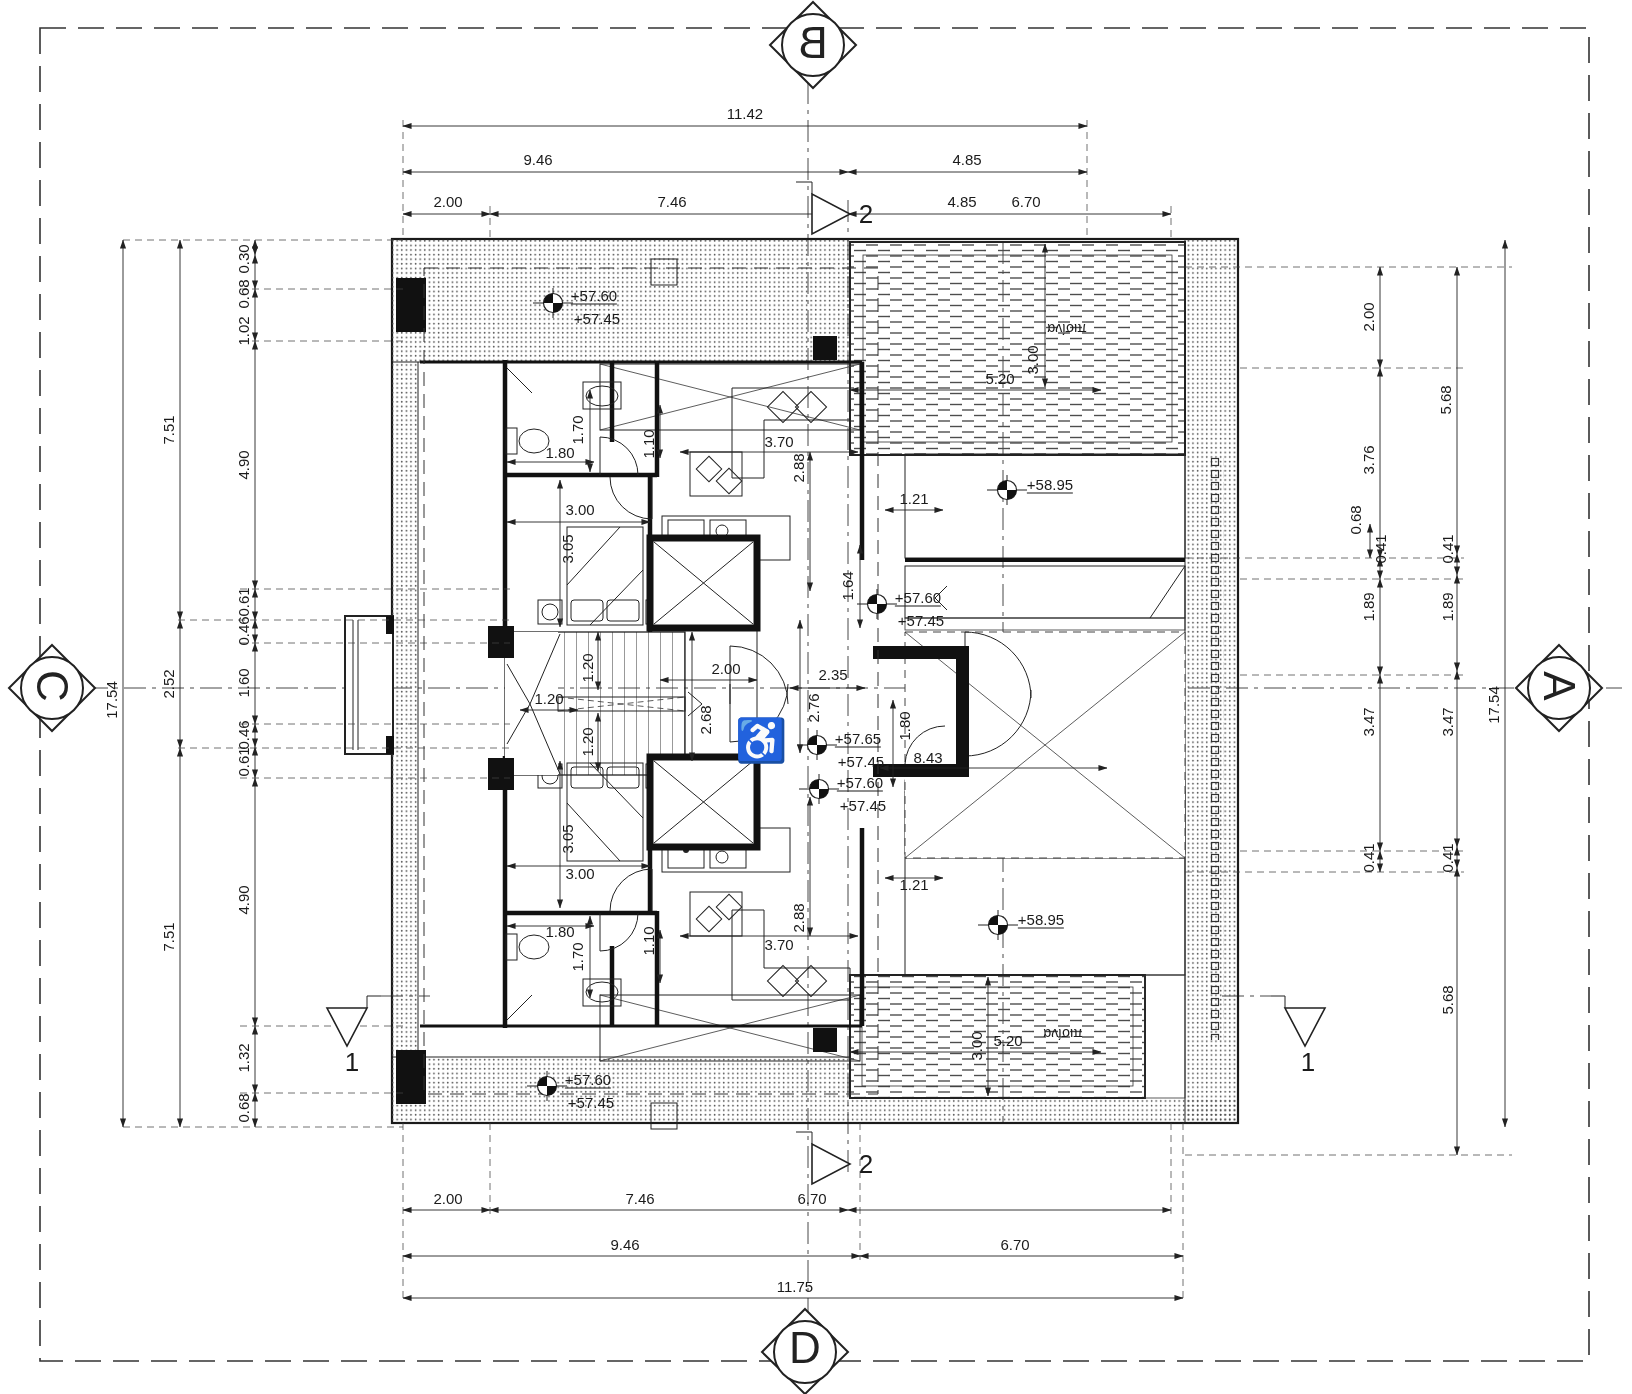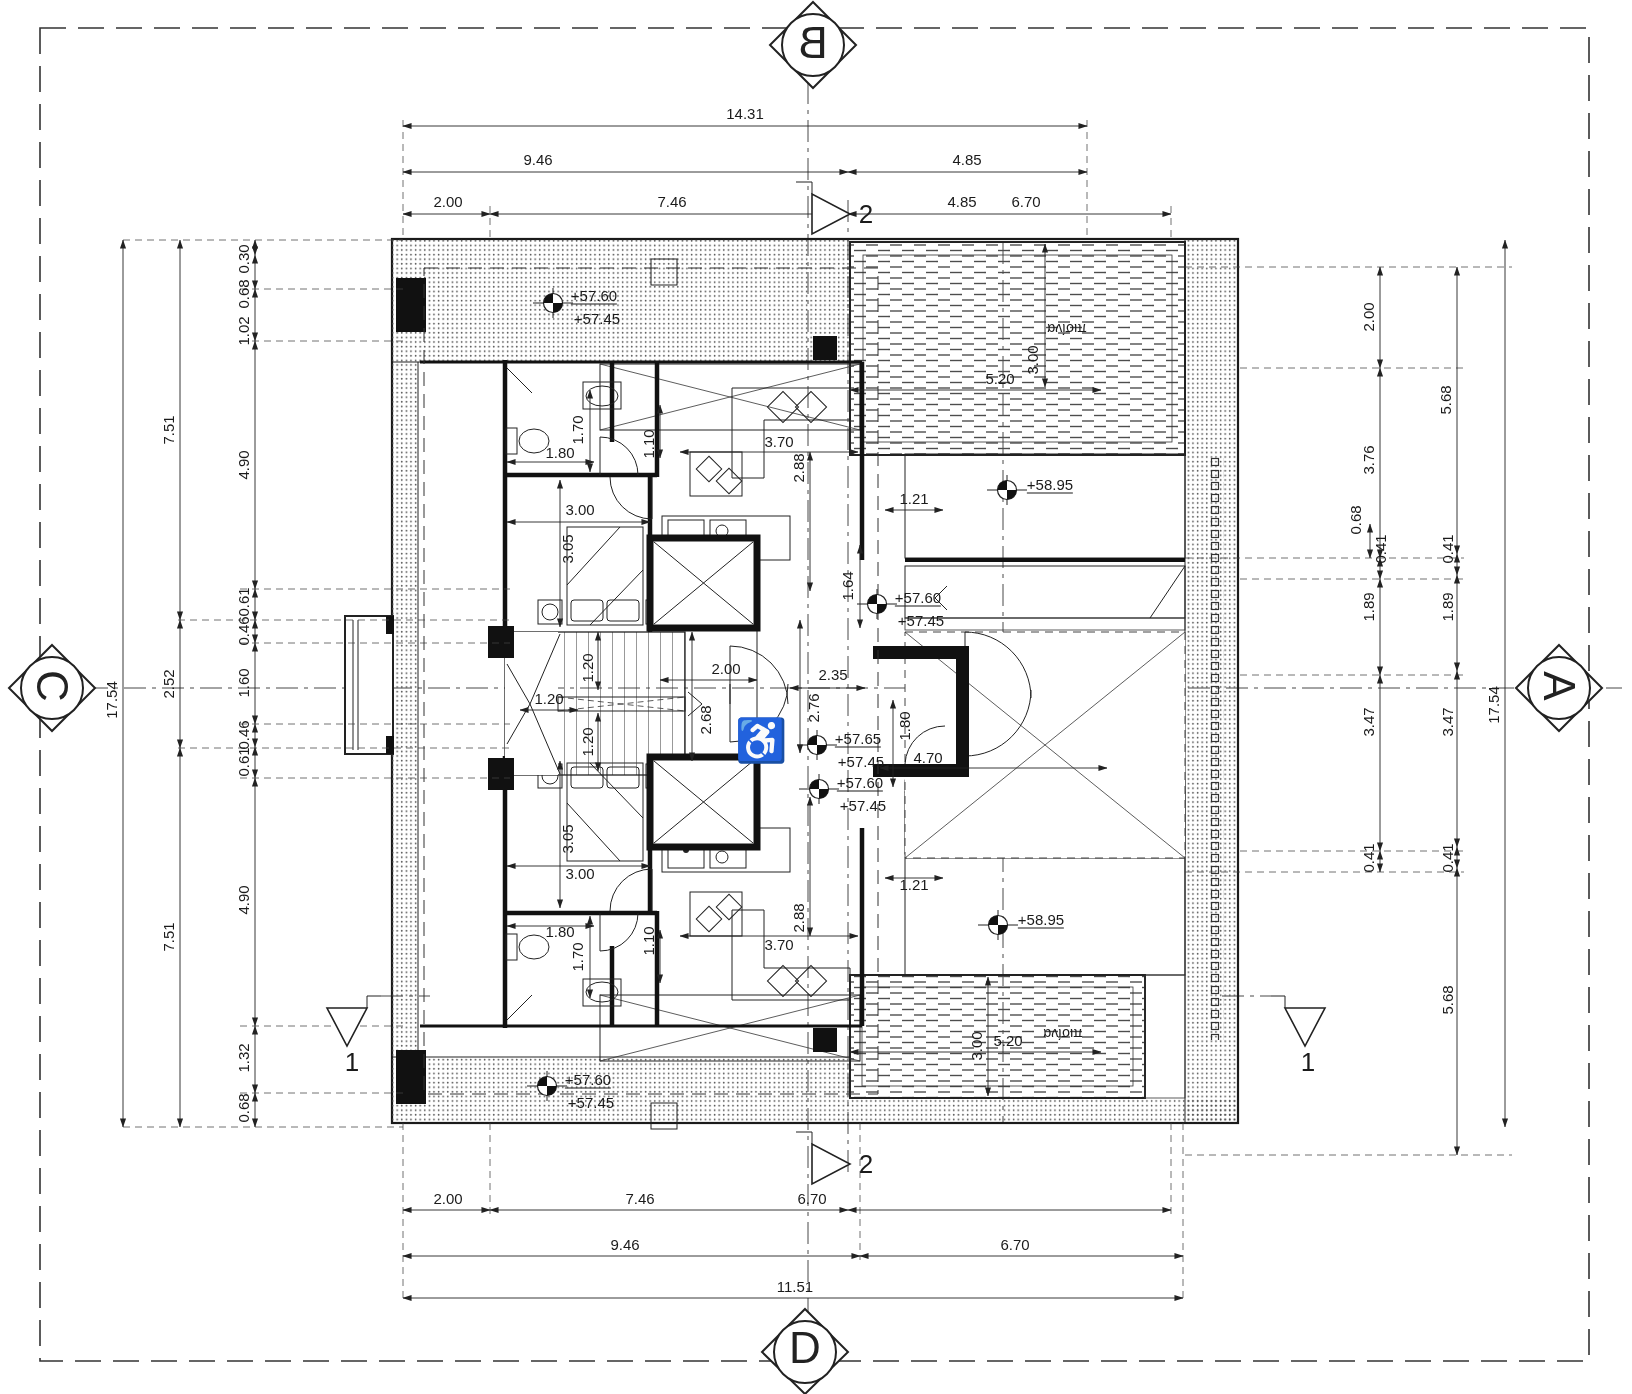--- a/index.html
+++ b/index.html
@@ -398,33 +398,33 @@
 <div class="mletter" id="marker-b-letter">B</div>
 <div class="mletter" id="marker-c-letter">C</div>
 <div class="mletter" id="marker-a-letter">A</div>
 <div class="mletter" id="marker-d-letter">D</div>
 
 <div id="labels">
       <div class="lbl" style="left: 866px; top: 214px; font-size: 26px; transform: translate(-50%, -50%) rotate(0deg);">2</div>
       <div class="lbl" style="left: 866px; top: 1164px; font-size: 26px; transform: translate(-50%, -50%) rotate(0deg);">2</div>
       <div class="lbl" style="left: 352px; top: 1062px; font-size: 26px; transform: translate(-50%, -50%) rotate(0deg);">1</div>
       <div class="lbl" style="left: 1308px; top: 1062px; font-size: 26px; transform: translate(-50%, -50%) rotate(0deg);">1</div>
-      <div class="lbl" style="left: 745px; top: 113px; transform: translate(-50%, -50%) rotate(0deg);">14.31</div>
+      <div class="lbl" style="left: 745px; top: 113px; transform: translate(-50%, -50%) rotate(0deg);">11.42</div>
       <div class="lbl" style="left: 538px; top: 159px; transform: translate(-50%, -50%) rotate(0deg);">9.46</div>
       <div class="lbl" style="left: 967px; top: 159px; transform: translate(-50%, -50%) rotate(0deg);">4.85</div>
       <div class="lbl" style="left: 448px; top: 201px; transform: translate(-50%, -50%) rotate(0deg);">2.00</div>
       <div class="lbl" style="left: 672px; top: 201px; transform: translate(-50%, -50%) rotate(0deg);">7.46</div>
       <div class="lbl" style="left: 962px; top: 201px; transform: translate(-50%, -50%) rotate(0deg);">4.85</div>
       <div class="lbl" style="left: 1026px; top: 201px; transform: translate(-50%, -50%) rotate(0deg);">6.70</div>
       <div class="lbl" style="left: 448px; top: 1198px; transform: translate(-50%, -50%) rotate(0deg);">2.00</div>
       <div class="lbl" style="left: 640px; top: 1198px; transform: translate(-50%, -50%) rotate(0deg);">7.46</div>
       <div class="lbl" style="left: 812px; top: 1198px; transform: translate(-50%, -50%) rotate(0deg);">6.70</div>
       <div class="lbl" style="left: 625px; top: 1244px; transform: translate(-50%, -50%) rotate(0deg);">9.46</div>
       <div class="lbl" style="left: 1015px; top: 1244px; transform: translate(-50%, -50%) rotate(0deg);">6.70</div>
-      <div class="lbl" style="left: 795px; top: 1286px; transform: translate(-50%, -50%) rotate(0deg);">11.51</div>
+      <div class="lbl" style="left: 795px; top: 1286px; transform: translate(-50%, -50%) rotate(0deg);">11.75</div>
       <div class="lbl" style="left: 111px; top: 700px; transform: translate(-50%, -50%) rotate(-90deg);">17.54</div>
       <div class="lbl" style="left: 168px; top: 430px; transform: translate(-50%, -50%) rotate(-90deg);">7.51</div>
       <div class="lbl" style="left: 168px; top: 684px; transform: translate(-50%, -50%) rotate(-90deg);">2.52</div>
       <div class="lbl" style="left: 168px; top: 937px; transform: translate(-50%, -50%) rotate(-90deg);">7.51</div>
       <div class="lbl" style="left: 243px; top: 259px; transform: translate(-50%, -50%) rotate(-90deg);">0.30</div>
       <div class="lbl" style="left: 243px; top: 294px; transform: translate(-50%, -50%) rotate(-90deg);">0.68</div>
       <div class="lbl" style="left: 243px; top: 331px; transform: translate(-50%, -50%) rotate(-90deg);">1.02</div>
       <div class="lbl" style="left: 243px; top: 465px; transform: translate(-50%, -50%) rotate(-90deg);">4.90</div>
       <div class="lbl" style="left: 243px; top: 602px; transform: translate(-50%, -50%) rotate(-90deg);">0.61</div>
       <div class="lbl" style="left: 243px; top: 631px; transform: translate(-50%, -50%) rotate(-90deg);">0.46</div>
@@ -458,21 +458,21 @@
       <div class="lbl" style="left: 847px; top: 586px; transform: translate(-50%, -50%) rotate(-90deg);">1.64</div>
       <div class="lbl" style="left: 914px; top: 498px; transform: translate(-50%, -50%) rotate(0deg);">1.21</div>
       <div class="lbl" style="left: 549px; top: 698px; transform: translate(-50%, -50%) rotate(0deg);">1.20</div>
       <div class="lbl" style="left: 587px; top: 668px; transform: translate(-50%, -50%) rotate(-90deg);">1.20</div>
       <div class="lbl" style="left: 587px; top: 742px; transform: translate(-50%, -50%) rotate(-90deg);">1.20</div>
       <div class="lbl" style="left: 705px; top: 720px; transform: translate(-50%, -50%) rotate(-90deg);">2.68</div>
       <div class="lbl" style="left: 726px; top: 668px; transform: translate(-50%, -50%) rotate(0deg);">2.00</div>
       <div class="lbl" style="left: 833px; top: 674px; transform: translate(-50%, -50%) rotate(0deg);">2.35</div>
       <div class="lbl" style="left: 813px; top: 708px; transform: translate(-50%, -50%) rotate(-90deg);">2.76</div>
       <div class="lbl" style="left: 904px; top: 726px; transform: translate(-50%, -50%) rotate(-90deg);">1.80</div>
-      <div class="lbl" style="left: 928px; top: 757px; transform: translate(-50%, -50%) rotate(0deg);">4.70</div>
+      <div class="lbl" style="left: 928px; top: 757px; transform: translate(-50%, -50%) rotate(0deg);">8.43</div>
       <div class="lbl" style="left: 567px; top: 839px; transform: translate(-50%, -50%) rotate(-90deg);">3.05</div>
       <div class="lbl" style="left: 580px; top: 873px; transform: translate(-50%, -50%) rotate(0deg);">3.00</div>
       <div class="lbl" style="left: 560px; top: 931px; transform: translate(-50%, -50%) rotate(0deg);">1.80</div>
       <div class="lbl" style="left: 577px; top: 957px; transform: translate(-50%, -50%) rotate(-90deg);">1.70</div>
       <div class="lbl" style="left: 648px; top: 941px; transform: translate(-50%, -50%) rotate(-90deg);">1.10</div>
       <div class="lbl" style="left: 779px; top: 944px; transform: translate(-50%, -50%) rotate(0deg);">3.70</div>
       <div class="lbl" style="left: 798px; top: 918px; transform: translate(-50%, -50%) rotate(-90deg);">2.88</div>
       <div class="lbl" style="left: 914px; top: 884px; transform: translate(-50%, -50%) rotate(0deg);">1.21</div>
       <div class="lbl" style="left: 1000px; top: 378px; transform: translate(-50%, -50%) rotate(0deg);">5.20</div>
       <div class="lbl" style="left: 1032px; top: 360px; transform: translate(-50%, -50%) rotate(-90deg);">3.00</div>

